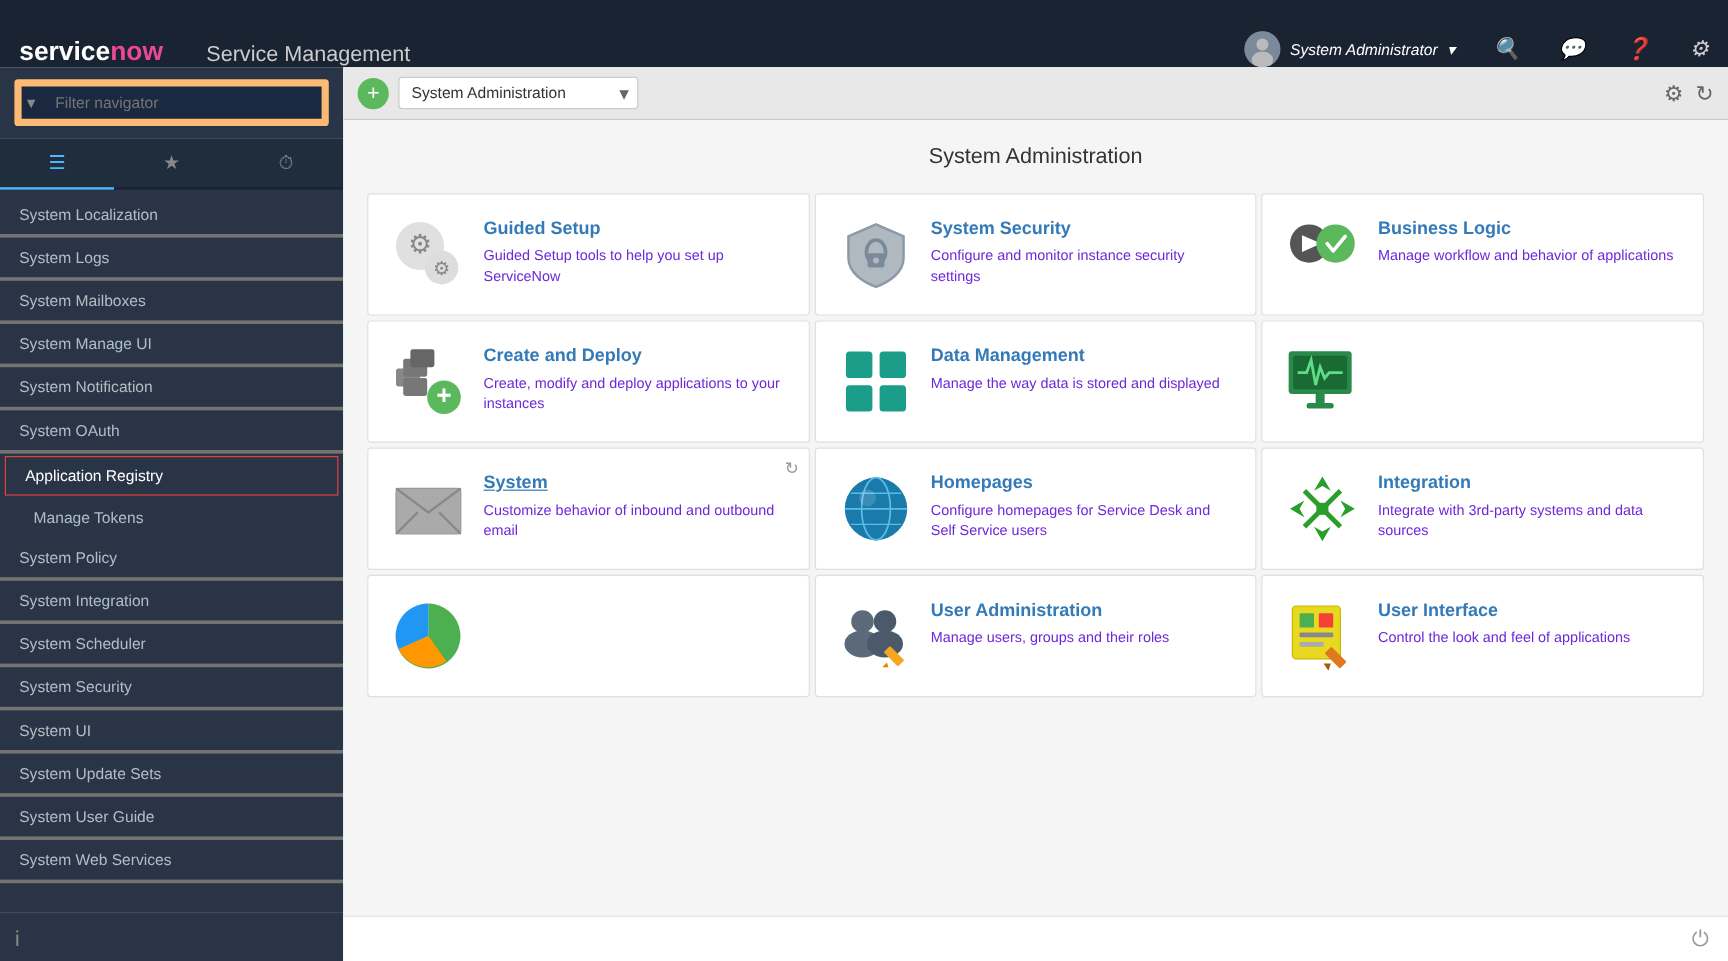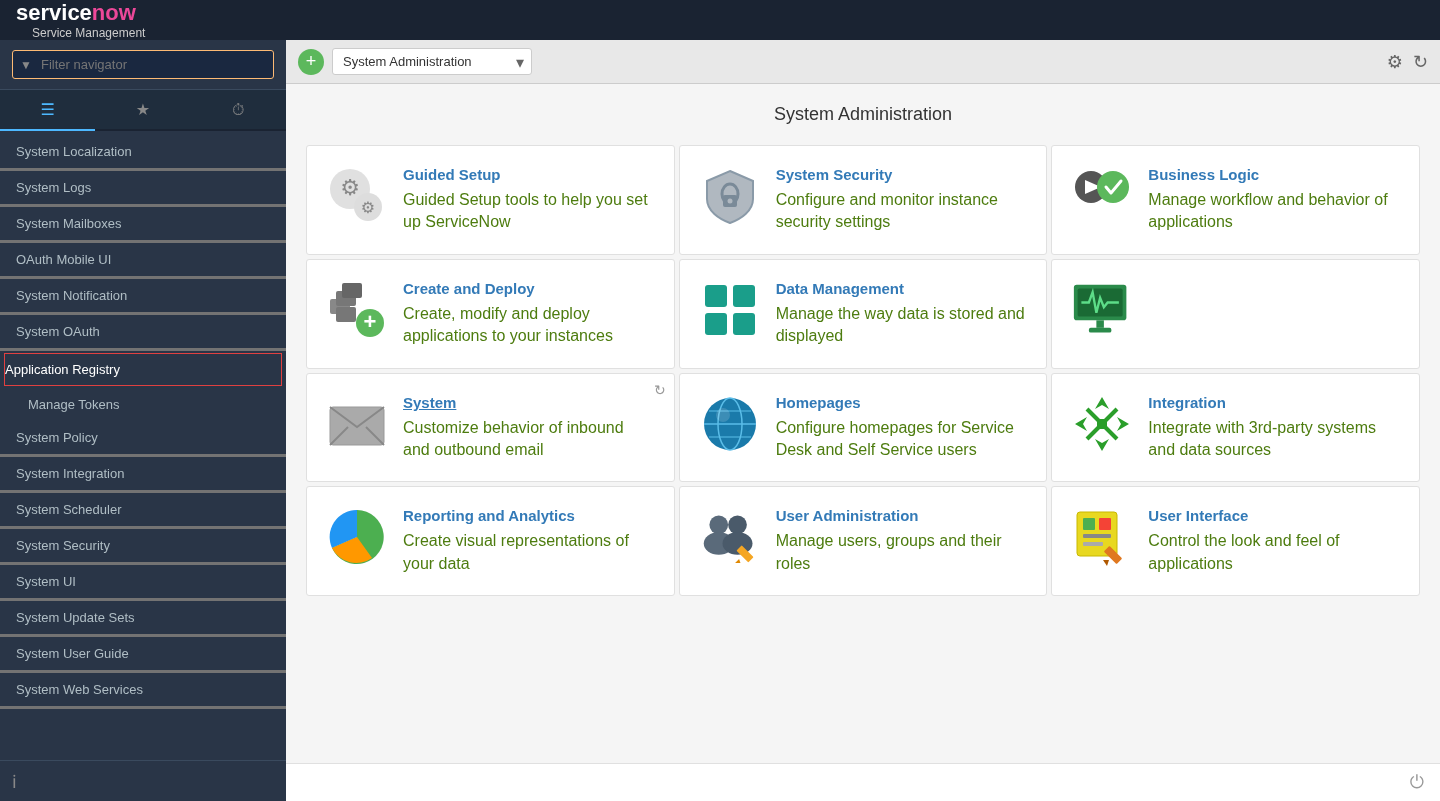--- a/index.html
+++ b/index.html
@@ -1,35 +1,34 @@
 <!DOCTYPE html>
 <html><head>
   <meta charset="utf-8">
   <style>
     * { box-sizing: border-box; margin: 0; padding: 0; }
     body { font-family: Arial, sans-serif; background: #f0f0f0; display: flex; flex-direction: column; height: 100vh; overflow: hidden; }
 
     
     .navbar {
       background: #1a2332;
-      height: 40px;
-      display: flex;
-      align-items: flex-start;
+      height: 56px;
+      display: flex;
+      align-items: flex-end;
       padding: 0 16px;
       flex-shrink: 0;
-      flex-direction: column;
     }
     .navbar-logo {
       display: flex;
       align-items: center;
       margin-right: 20px;
     }
     .logo-service { color: white; font-size: 22px; font-weight: bold; }
     .logo-now { color: #ec4899; font-size: 22px; font-weight: bold; }
-    .navbar-title { color: #ccc; font-size: 12px; margin-left: 16px; }
+    .navbar-title { color: #ccc; font-size: 18px; margin-left: 16px; }
     .navbar-right {
       margin-left: auto;
       display: flex;
       align-items: center;
       gap: 32px;
       font-style: italic;
     }
     .navbar-user {
       display: flex;
       align-items: center;
@@ -69,21 +68,21 @@
       overflow: hidden;
     }
     .sidebar-search {
       padding: 10px 12px;
       background: #293547;
       border-bottom: 1px solid #3a4a5e;
     }
     .sidebar-search input {
       width: 100%;
       background: #1a2840;
-      border: 1px solid #fdba74;
+      border: 6px solid #fdba74;
       border-radius: 3px;
       color: #ccc;
       padding: 6px 10px 6px 28px;
       font-size: 13px;
       outline: none;
     }
     .sidebar-search-wrapper {
       position: relative;
     }
     .sidebar-search-icon {
@@ -126,21 +125,21 @@
       font-size: 13px;
       padding: 9px 16px;
       cursor: pointer;
       border-bottom: 3px solid #737373;
     }
     .sidebar-item.active {
       background: transparent;
       color: white;
       border: 1px solid #e04040;
       margin: 2px 4px;
-      padding: 8px 0;
+      padding: 8px 16px;
     }
     .sidebar-subitem {
       color: #b0bec5;
       font-size: 13px;
       padding: 9px 28px;
       cursor: pointer;
     }
     .sidebar-bottom {
       padding: 8px 12px;
       color: #888;
@@ -254,22 +253,22 @@
     }
     .card-text { flex: 1; }
     .card-title {
       font-size: 15px;
       font-weight: bold;
       color: #337ab7;
       margin-bottom: 6px;
     }
     .card-title.link { text-decoration: underline; }
     .card-desc {
-      font-size: 16px;
-      color: #4d7c0f;
+      font-size: 12px;
+      color: #6d28d9;
       line-height: 1.4;
     }
     .card-refresh {
       position: absolute;
       top: 8px;
       right: 8px;
       color: #999;
       font-size: 14px;
     }
     .content-footer {
@@ -320,21 +319,21 @@
     </div>
     <div class="sidebar-tabs">
       <div class="sidebar-tab active">☰</div>
       <div class="sidebar-tab">★</div>
       <div class="sidebar-tab">⏱</div>
     </div>
     <div class="sidebar-nav">
       <div class="sidebar-item">System Localization</div>
       <div class="sidebar-item">System Logs</div>
       <div class="sidebar-item">System Mailboxes</div>
-      <div class="sidebar-item">OAuth Mobile UI</div>
+      <div class="sidebar-item">System Manage UI</div>
       <div class="sidebar-item">System Notification</div>
       <div class="sidebar-item">System OAuth</div>
       <div class="sidebar-item active">Application Registry</div>
       <div class="sidebar-subitem">Manage Tokens</div>
       <div class="sidebar-item">System Policy</div>
       <div class="sidebar-item">System Integration</div>
       <div class="sidebar-item">System Scheduler</div>
       <div class="sidebar-item">System Security</div>
       <div class="sidebar-item">System UI</div>
       <div class="sidebar-item">System Update Sets</div>
@@ -521,24 +520,20 @@
 
               <circle cx="29" cy="29" r="27" fill="#e8e8e8"></circle>
 
               <path d="M29,29 L29,2 A27,27 0 1,1 4,40 Z" fill="#4caf50"></path>
 
               <path d="M29,29 L4,40 A27,27 0 0,1 29,2 Z" fill="#2196f3"></path>
 
               <path d="M29,29 L4,40 A27,27 0 0,0 44,50 Z" fill="#ff9800"></path>
             </svg>
           </div>
-          <div class="card-text">
-            <div class="card-title">Reporting and Analytics</div>
-            <div class="card-desc">Create visual representations of your data</div>
-          </div>
         </div>
 
         <div class="card">
           <div class="card-icon">
             <svg width="64" height="58" viewBox="0 0 64 58">
 
               <circle cx="20" cy="16" r="10" fill="#5a6a7a"></circle>
               <ellipse cx="20" cy="36" rx="16" ry="12" fill="#5a6a7a"></ellipse>
               <circle cx="40" cy="16" r="10" fill="#4a5a6a"></circle>
               <ellipse cx="40" cy="36" rx="16" ry="12" fill="#4a5a6a"></ellipse>

